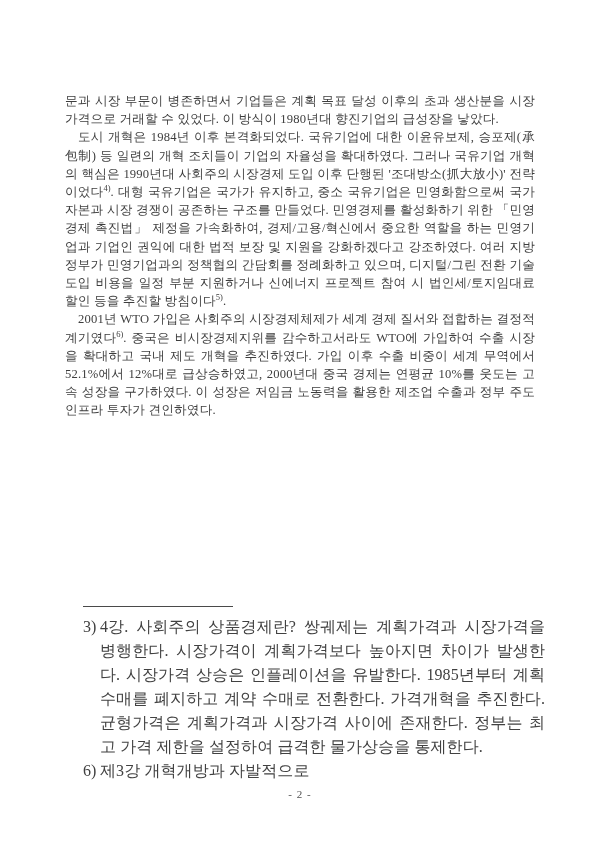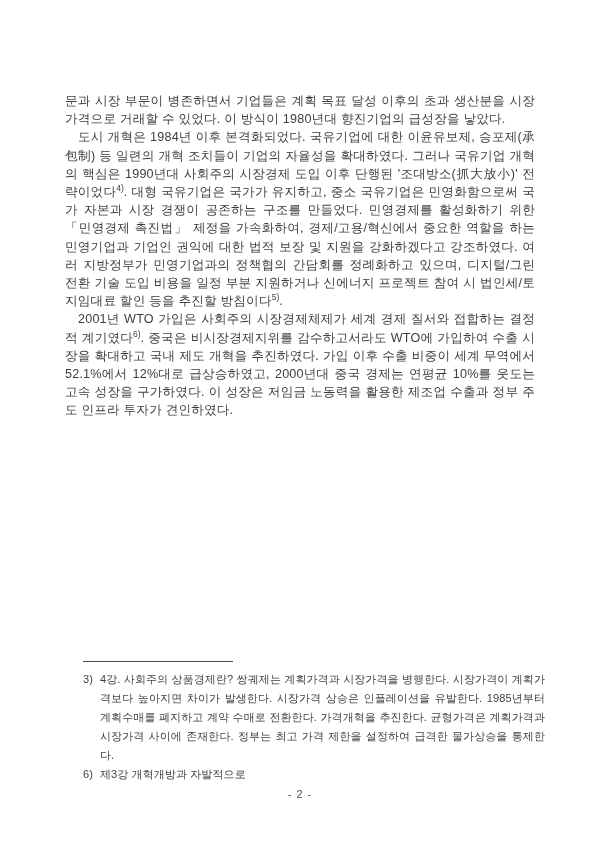--- a/index.html
+++ b/index.html
@@ -6,21 +6,21 @@
     margin: 0;
     padding: 0;
     background: #ffffff;
   }
   .page {
     position: relative;
     width: 600px;
     height: 849px;
     background: #ffffff;
     overflow: hidden;
-    font-family: Liberation Sans, sans-serif;
+    font-family: Liberation Serif, serif;
     color: #3d3d3d;
   }
   .body-text {
     position: absolute;
     left: 65px;
     top: 92px;
     width: 470px;
     font-size: 12.6px;
     line-height: 18.2px;
     text-align: justify;
@@ -35,24 +35,24 @@
   }
   sup.fn-ref {
     font-size: 8.5px;
     line-height: 0;
     vertical-align: super;
     letter-spacing: 0;
   }
   .footnote-area {
     position: absolute;
     left: 83px;
-    top: 661px;
+    top: 606px;
     width: 462px;
-    font-size: 11px;
-    line-height: 19px;
+    font-size: 16px;
+    line-height: 24px;
     text-align: justify;
     letter-spacing: 0.1px;
     color: #414141;
   }
   .fn-divider {
     width: 150px;
     height: 0;
     border-top: 1px solid #4a4a4a;
     margin: 0 0 8px 0;
   }

